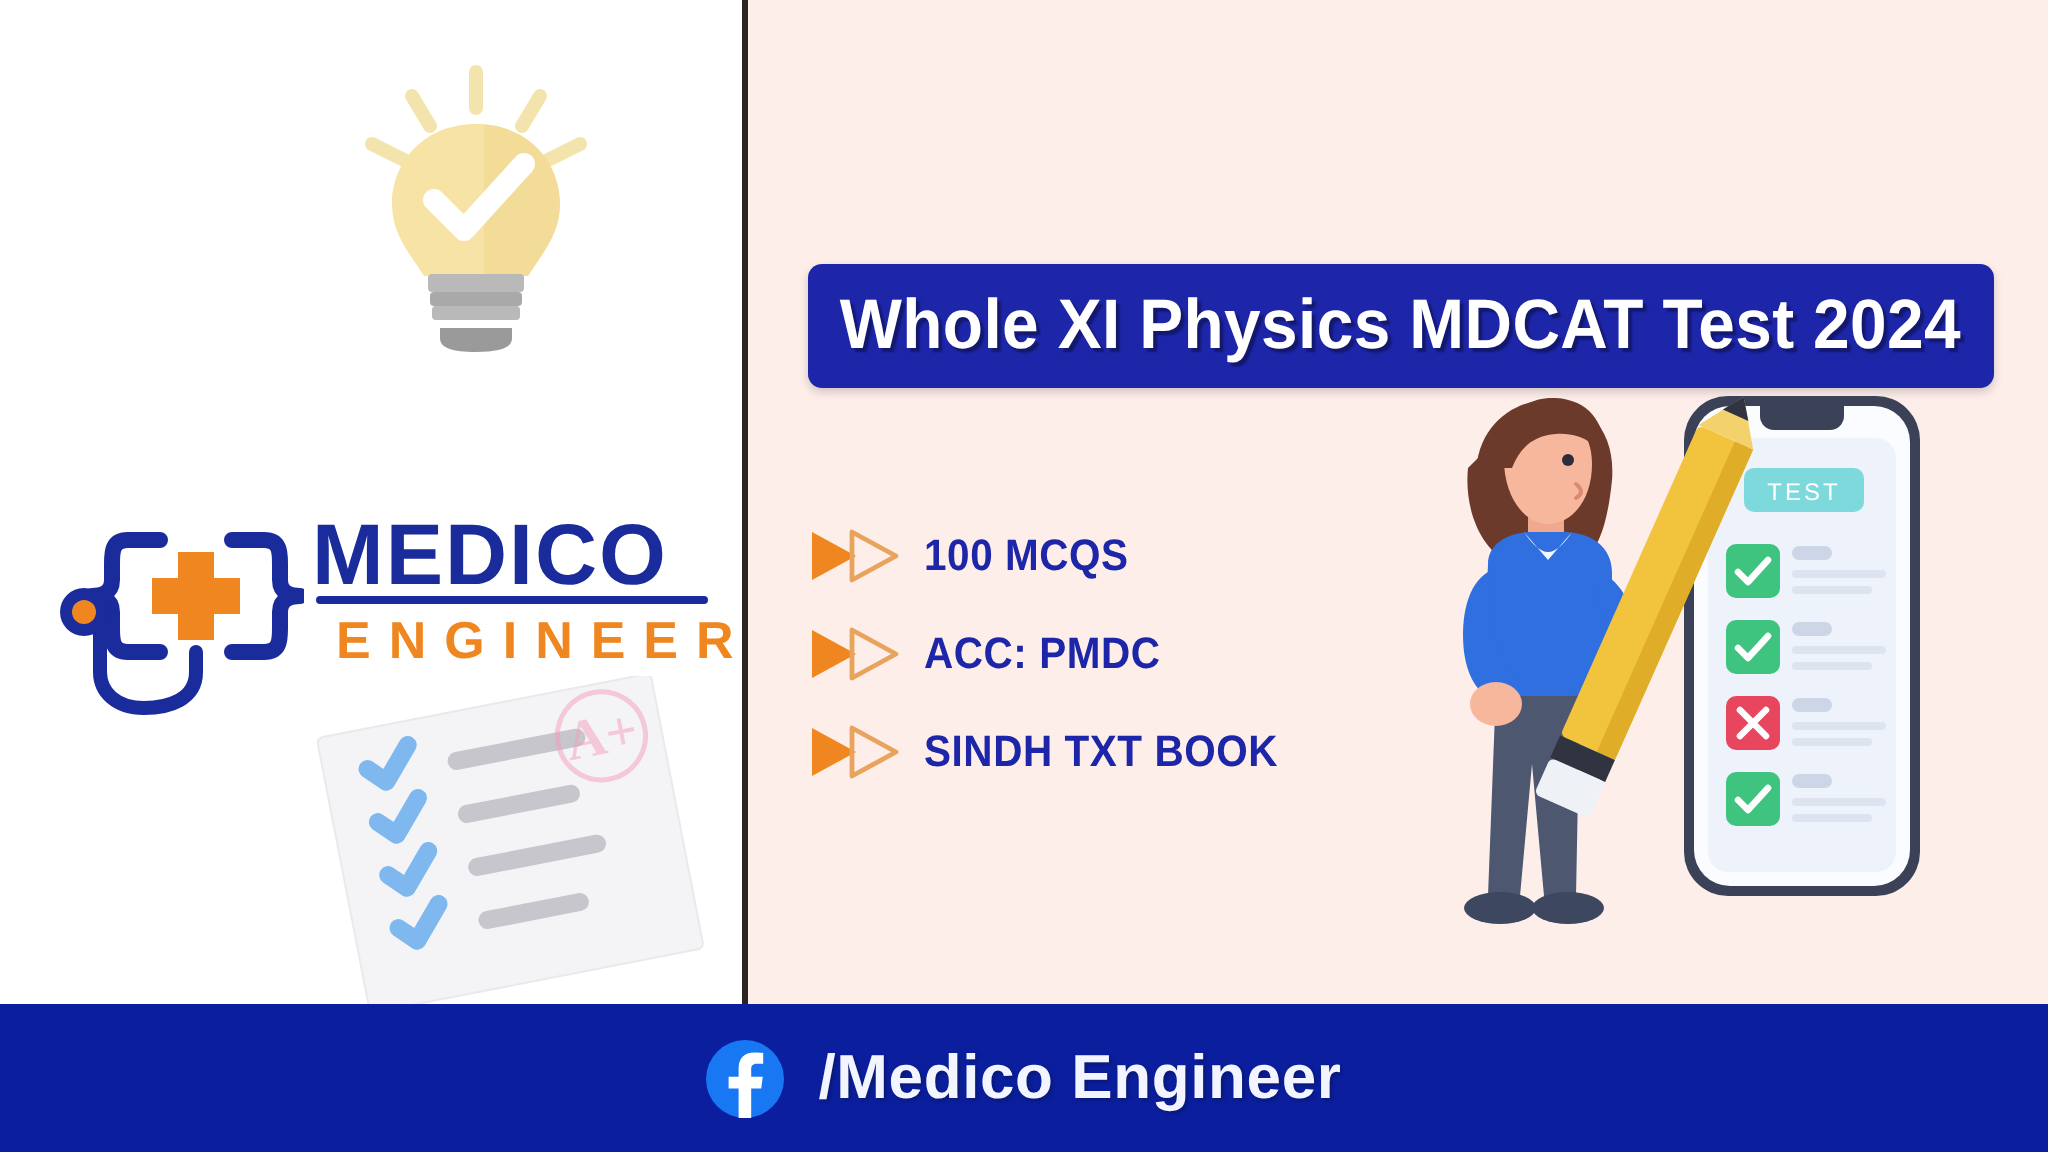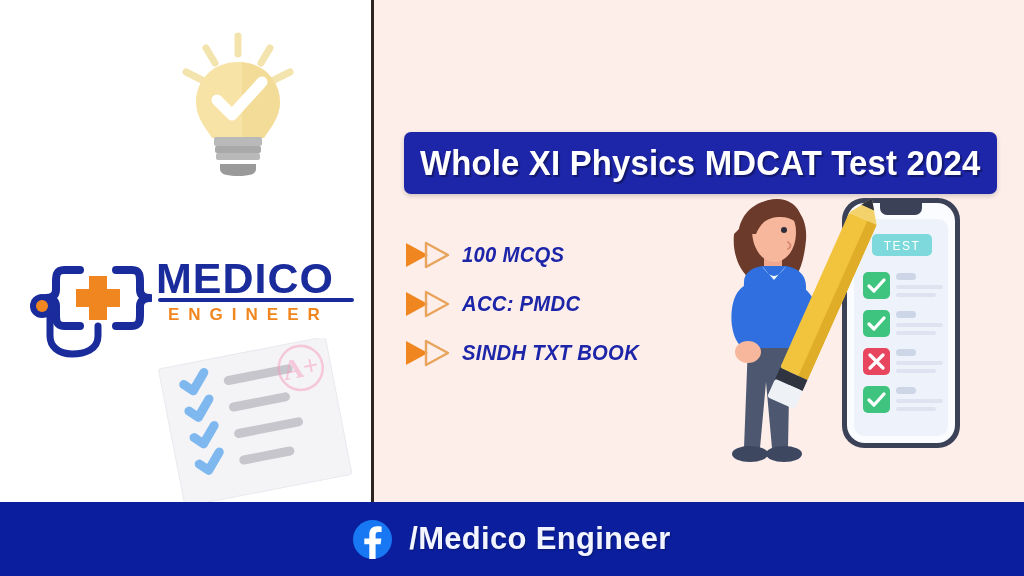--- a/index.html
+++ b/index.html
@@ -24,21 +24,21 @@
     margin-top:44px;
   }
   .banner-text{
     color:#ffffff;font-weight:bold;font-size:35px;letter-spacing:.2px;
     white-space:nowrap;transform:scaleX(.94);
     text-shadow:2px 2px 1px rgba(0,0,0,.35);
     font-family:"Liberation Sans Narrow","Liberation Sans",sans-serif;
   }
 
   
-  .bullets{position:absolute;left:404px;top:237px;width:290px;font-style:italic;}
+  .bullets{position:absolute;left:404px;top:260px;width:290px;}
   .bullet{display:flex;align-items:center;height:36px;margin-bottom:13px;}
   .arrow-icon{width:46px;height:30px;flex:0 0 46px;margin-right:12px;}
   .bullet-label{
     color:#1d25a8;font-weight:bold;font-size:22px;letter-spacing:.3px;
     transform:scaleX(.92);transform-origin:left center;white-space:nowrap;
     font-family:"Liberation Sans Narrow","Liberation Sans",sans-serif;
   }
 
   
   .bulb{position:absolute;left:176px;top:22px;width:124px;height:156px;}
@@ -46,21 +46,21 @@
   
   .logo{position:absolute;left:28px;top:248px;width:312px;height:112px;}
   .logo-word{
     position:absolute;left:128px;top:6px;
     color:#1a2b9c;font-weight:bold;font-size:43px;letter-spacing:1px;
     font-family:"Liberation Sans Narrow","Liberation Sans",sans-serif;
   }
   .logo-rule{position:absolute;left:130px;top:50px;width:196px;height:4px;background:#1a2b9c;border-radius:2px;}
   .logo-sub{
     position:absolute;left:140px;top:57px;
-    color:#f0861f;font-weight:bold;font-size:17px;letter-spacing:9px;
+    color:#f0861f;font-weight:bold;font-size:26px;letter-spacing:9px;
     font-family:"Liberation Sans Narrow","Liberation Sans",sans-serif;
   }
 
   
   .paper{position:absolute;left:140px;top:338px;width:226px;height:166px;}
 
   
   .illus{position:absolute;left:704px;top:186px;width:316px;height:316px;}
 
   

